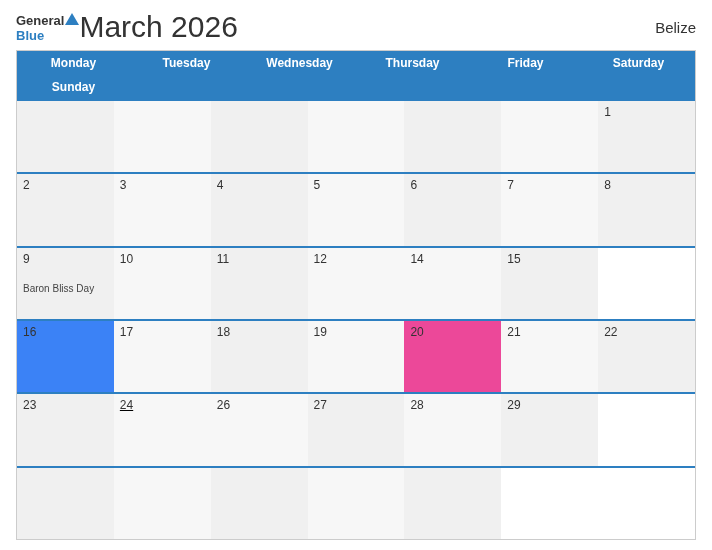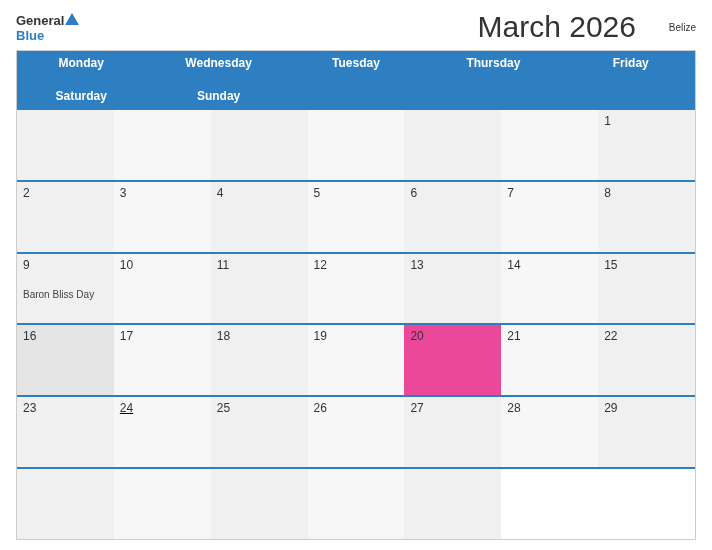--- a/index.html
+++ b/index.html
@@ -56,40 +56,39 @@
       align-items: flex-start;
     }
     .logo-top {
       display: flex;
       align-items: flex-end;
     }
     .title {
       font-size: 30px;
       font-weight: 400;
       color: #333;
-      text-align: right;
+      text-align: left;
       flex: 1;
     }
     .country {
-      font-size: 10px;
+      font-size: 15px;
       color: #333;
       text-align: right;
       min-width: 60px;
     }
     .calendar {
       flex: 1;
       display: flex;
       flex-direction: column;
       border: 1px solid #ccc;
     }
     .cal-header {
       display: grid;
-      grid-template-columns: repeat(5, 1fr);
+      grid-template-columns: repeat(6, 1fr);
       background: #2d7fc1;
-      gap: 9px;
     }
     .cal-header-cell {
       color: #fff;
       font-size: 12px;
       font-weight: bold;
       text-align: center;
       padding: 5px 2px;
     }
     .cal-body {
       flex: 1;
@@ -136,22 +135,22 @@
       </div>
       <span class="logo-blue">Blue</span>
     </div>
     <div class="title">March 2026</div>
     <div class="country">Belize</div>
   </div>
 
   <div class="calendar">
     <div class="cal-header">
     <div class="cal-header-cell">Monday</div>
+        <div class="cal-header-cell">Tuesday</div>
         <div class="cal-header-cell">Wednesday</div>
-        <div class="cal-header-cell">Tuesday</div>
         <div class="cal-header-cell">Thursday</div>
         <div class="cal-header-cell">Friday</div>
         <div class="cal-header-cell">Saturday</div>
         <div class="cal-header-cell">Sunday</div>
       </div>
     <div class="cal-body">
     <div class="cal-week">
           <div class="cal-cell" style="background: rgb(240, 240, 240);"></div>
           <div class="cal-cell" style="background: rgb(247, 247, 247);"></div>
           <div class="cal-cell" style="background: rgb(240, 240, 240);"></div>
@@ -192,32 +191,29 @@
           </div>
           <div class="cal-cell" style="background: rgb(247, 247, 247);">
             <div class="day-num">10</div>
           </div>
           <div class="cal-cell" style="background: rgb(240, 240, 240);">
             <div class="day-num">11</div>
           </div>
           <div class="cal-cell" style="background: rgb(247, 247, 247);">
             <div class="day-num">12</div>
           </div>
-          <div class="cal-cell" style="background: rgb(240, 240, 240);">
-            <div class="day-num">13</div>
-          </div>
           <div class="cal-cell" style="background: rgb(247, 247, 247);">
             <div class="day-num">14</div>
           </div>
           <div class="cal-cell" style="background: rgb(240, 240, 240);">
             <div class="day-num">15</div>
           </div>
         </div>
         <div class="cal-week">
-          <div class="cal-cell" style="background: #e5e5e5;">
+          <div class="cal-cell" style="background: #3b82f6;">
             <div class="day-num">16</div>
           </div>
           <div class="cal-cell" style="background: rgb(247, 247, 247);">
             <div class="day-num">17</div>
           </div>
           <div class="cal-cell" style="background: rgb(240, 240, 240);">
             <div class="day-num">18</div>
           </div>
           <div class="cal-cell" style="background: rgb(247, 247, 247);">
             <div class="day-num">19</div>
@@ -231,23 +227,20 @@
           <div class="cal-cell" style="background: rgb(240, 240, 240);">
             <div class="day-num">22</div>
           </div>
         </div>
         <div class="cal-week">
           <div class="cal-cell" style="background: rgb(240, 240, 240);">
             <div class="day-num">23</div>
           </div>
           <div class="cal-cell" style="background: rgb(247, 247, 247); text-decoration: underline;">
             <div class="day-num">24</div>
-          </div>
-          <div class="cal-cell" style="background: rgb(240, 240, 240);">
-            <div class="day-num">25</div>
           </div>
           <div class="cal-cell" style="background: rgb(247, 247, 247);">
             <div class="day-num">26</div>
           </div>
           <div class="cal-cell" style="background: rgb(240, 240, 240);">
             <div class="day-num">27</div>
           </div>
           <div class="cal-cell" style="background: rgb(247, 247, 247);">
             <div class="day-num">28</div>
           </div>

